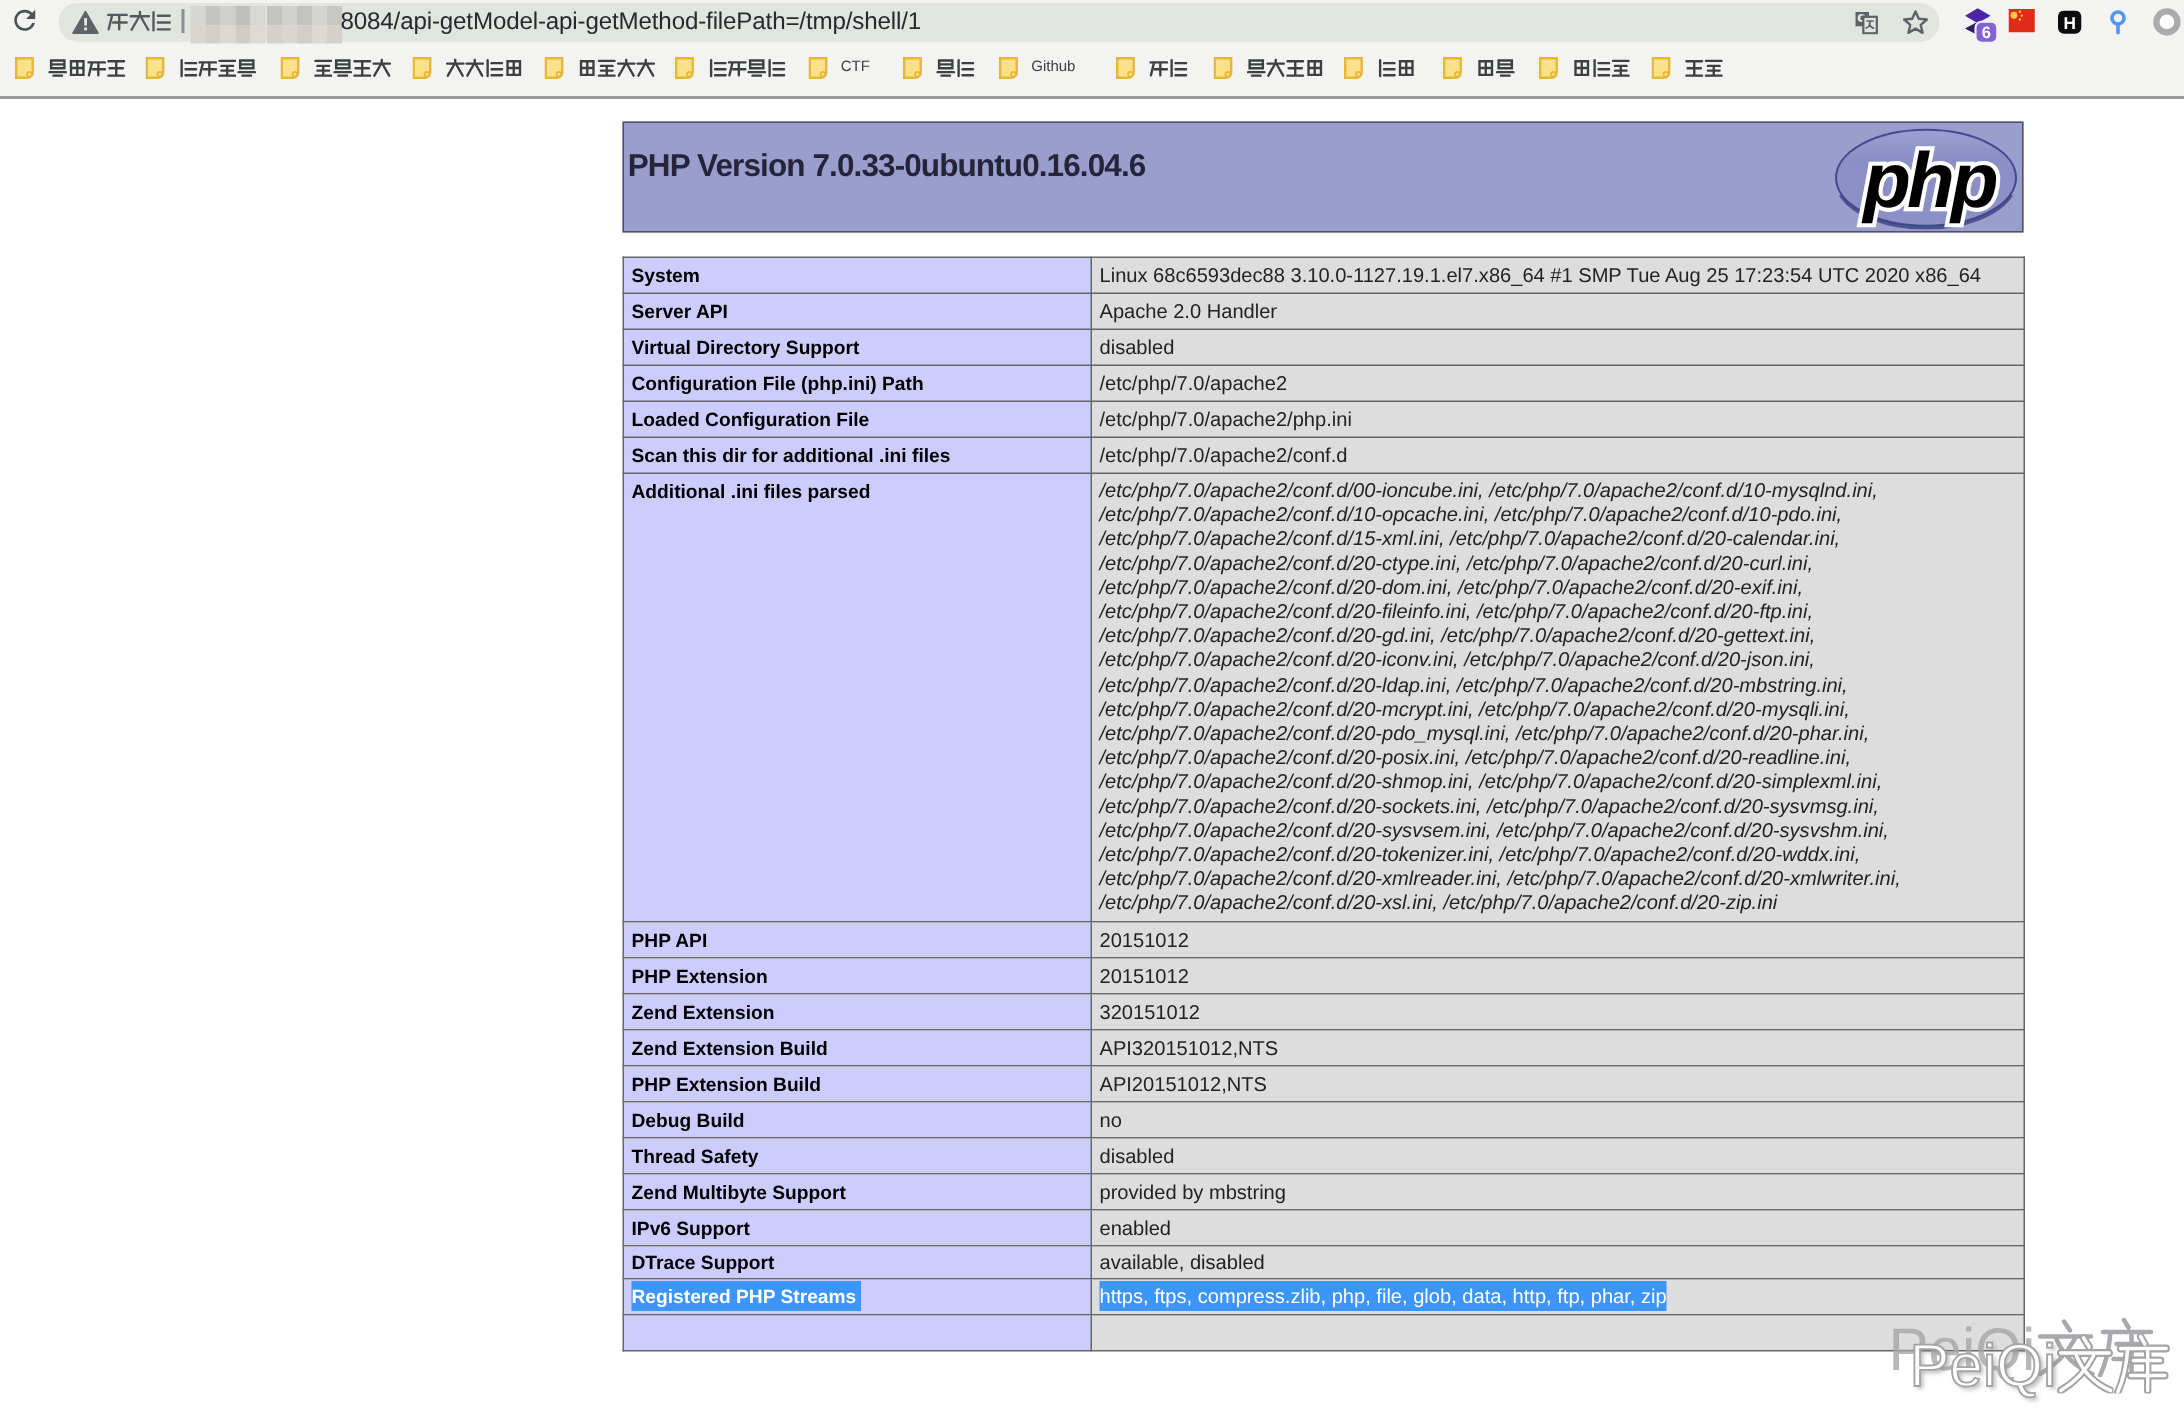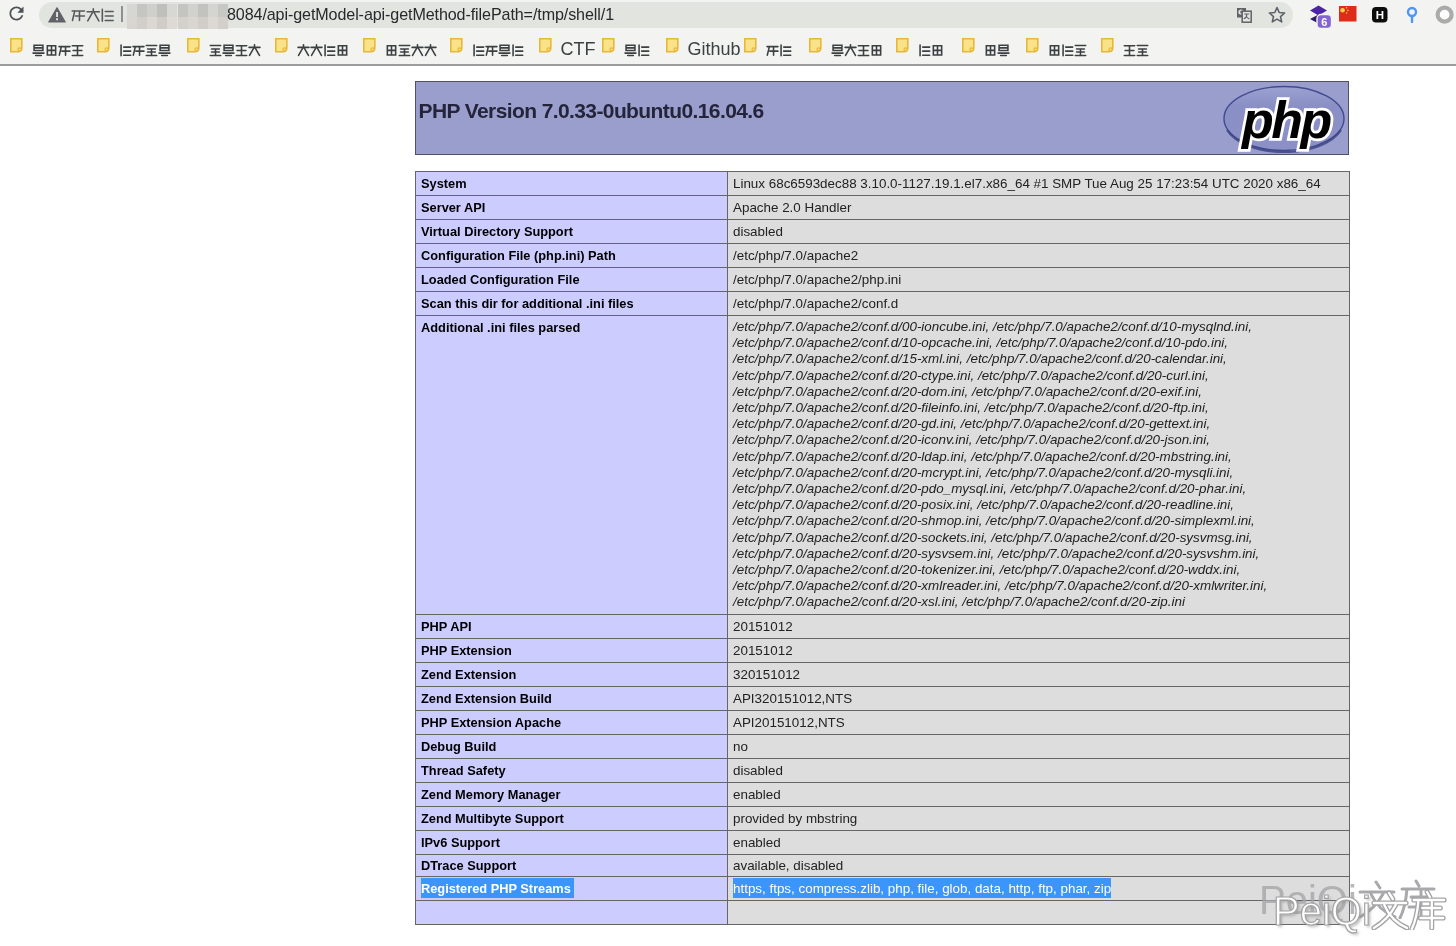--- a/index.html
+++ b/index.html
@@ -6,21 +6,21 @@
   html,body { width:1456px; height:946px; overflow:hidden; background:#fff;
     font-family:"Liberation Sans", sans-serif; }
   #chrome { position:absolute; left:0; top:0; width:1456px; height:64px;
     background:#f3f4f1; border-bottom:2px solid #9a9d9a; }
   #omnibox { position:absolute; left:39px; top:1.5px; width:1254px; height:26.5px;
     border-radius:14px; background:#e1e4df; }
   .tbtxt { position:absolute; color:#55595d; font-size:15px; }
   #urltxt { position:absolute; left:188px; top:3.5px; color:#27292c; font-size:16.1px; letter-spacing:-0.1px; }
   .bm { position:absolute; top:37px; height:18px; }
   .bm svg.fld { position:absolute; left:0; top:1px; }
-  .bm span { position:absolute; left:22px; top:2px; font-size:18px; color:#3c4043; white-space:nowrap; }
+  .bm span { position:absolute; left:22px; top:2px; font-size:10px; color:#3c4043; white-space:nowrap; }
   #page { position:static; }
   #hdrbox { position:absolute; left:415px; top:81px; width:932px; height:72px;
     background:#9a9ecd; border:1px solid #50506a; }
   #hdrbox h1 { position:absolute; left:2.5px; top:17px; font-size:21px; letter-spacing:-0.6px;
     font-weight:bold; color:#24243a; }
   #phptable { position:absolute; left:415px; top:171px; width:934px;
     border-collapse:collapse; font-size:13.4px; color:#222; table-layout:fixed; }
   #phptable td { border:1px solid #666; padding:3px 5px; vertical-align:top;
     line-height:17px; overflow:hidden; white-space:nowrap; }
   td.e { background:#ccccff; font-weight:bold; color:#000; width:301px; font-size:12.8px; }
@@ -382,34 +382,30 @@
         </tr>
     <tr>
           <td class="e">Zend Extension</td>
           <td class="v">320151012</td>
         </tr>
     <tr>
           <td class="e">Zend Extension Build</td>
           <td class="v">API320151012,NTS</td>
         </tr>
     <tr>
-          <td class="e">PHP Extension Apache</td>
+          <td class="e">PHP Extension Build</td>
           <td class="v">API20151012,NTS</td>
         </tr>
     <tr>
           <td class="e">Debug Build</td>
           <td class="v">no</td>
         </tr>
     <tr>
           <td class="e">Thread Safety</td>
           <td class="v">disabled</td>
-        </tr>
-    <tr>
-          <td class="e">Zend Memory Manager</td>
-          <td class="v">enabled</td>
         </tr>
     <tr>
           <td class="e">Zend Multibyte Support</td>
           <td class="v">provided by mbstring</td>
         </tr>
     <tr>
           <td class="e">IPv6 Support</td>
           <td class="v">enabled</td>
         </tr>
     <tr>

